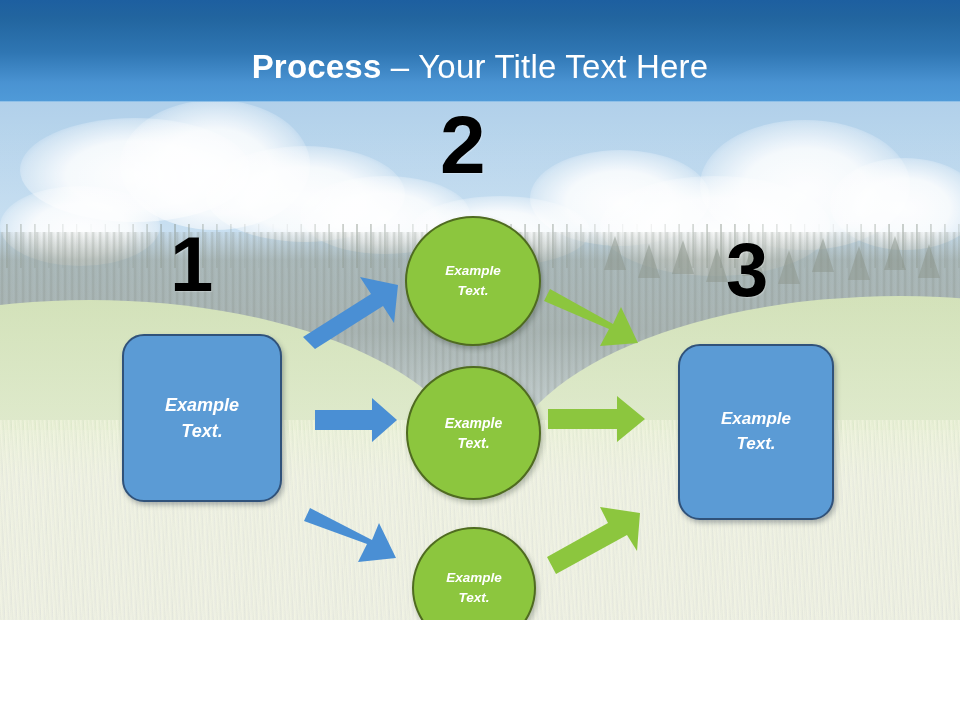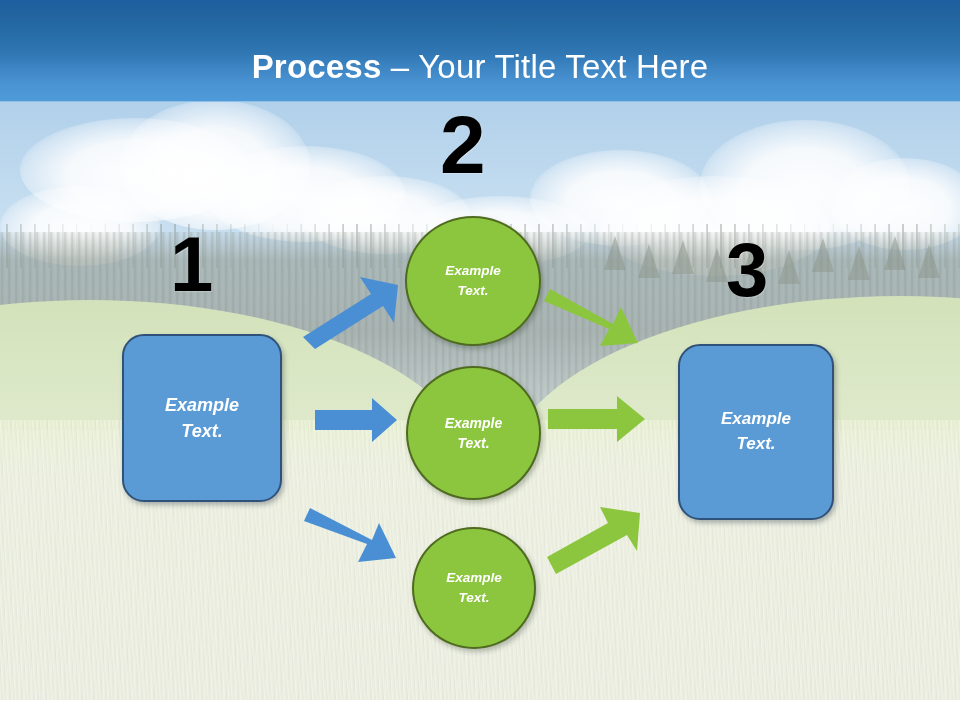--- a/index.html
+++ b/index.html
@@ -3,21 +3,21 @@
 <meta charset="utf-8">
 <style>
   html, body {
     margin: 0;
     padding: 0;
     background: #ffffff;
   }
   #slide {
     position: relative;
     width: 960px;
-    height: 700px;
+    height: 620px;
     overflow: hidden;
     font-family: "Liberation Sans", sans-serif;
     background: #cfd8d0;
   }
 
   
   .bg-layer { position: absolute; left: 0; top: 0; width: 960px; height: 720px; }
 
   
   .bg-sky {

